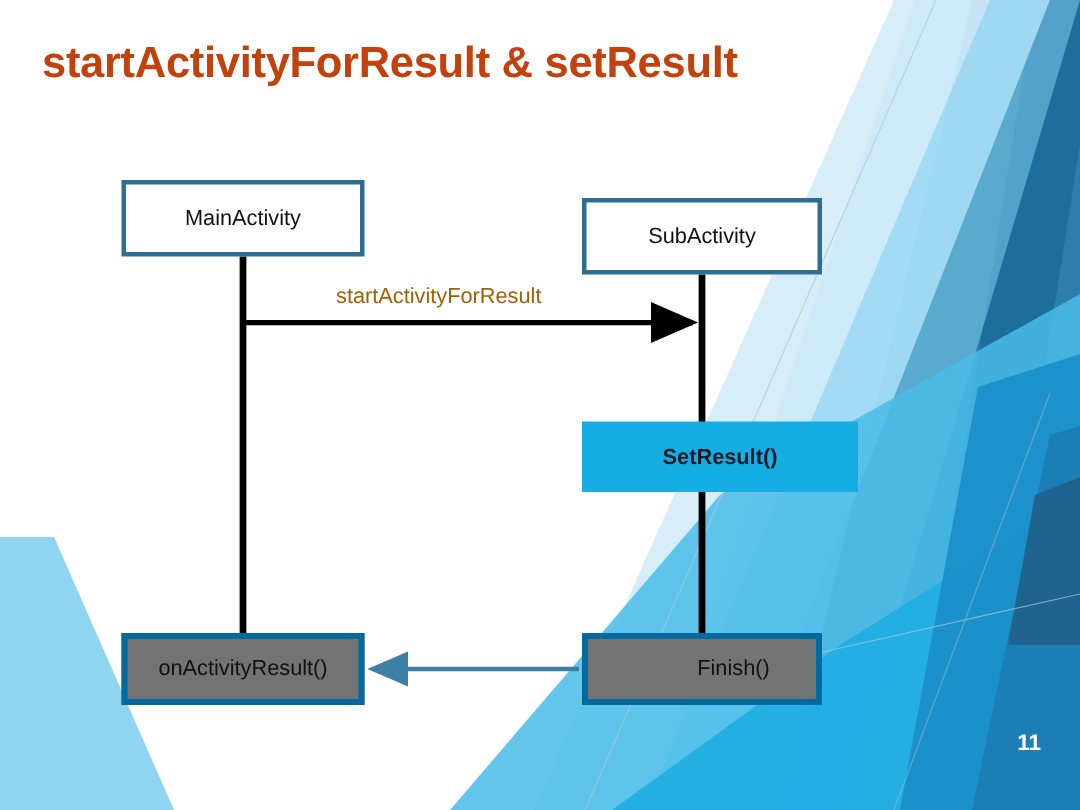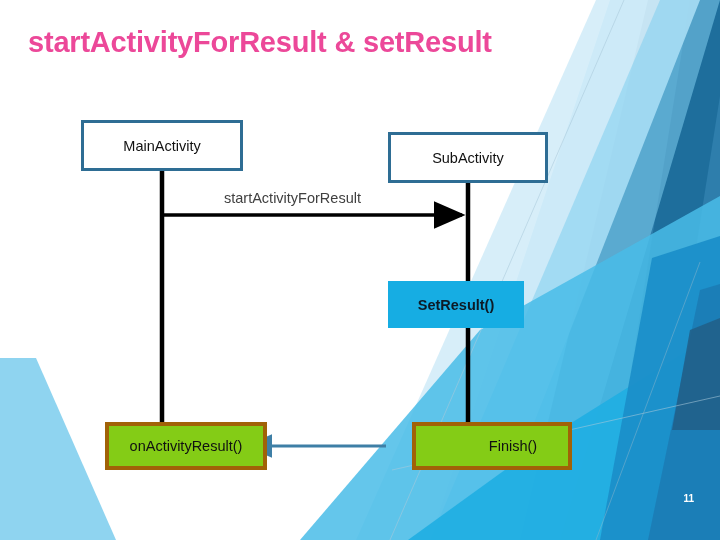--- a/index.html
+++ b/index.html
@@ -26,21 +26,21 @@
   }
   
   #title {
     position: absolute;
     left: 28px;
     top: 26px;
     width: 640px;
     font-size: 29px;
     font-weight: bold;
     letter-spacing: -0.2px;
-    color: #ec4899;
+    color: #c2410c;
     line-height: 1.15;
     white-space: nowrap;
   }
   
   #diagram {
     position: absolute;
     left: 0; top: 0;
     width: 720px; height: 540px;
   }
   .node {
@@ -52,43 +52,42 @@
     font-size: 14.5px;
     color: #111111;
     text-align: left;
     z-index: 5;
   }
   .node.outline-dark {
     background: #ffffff;
     border: 3px solid #2E6D94;
   }
   .node.outline-cyan {
-    background: #84cc16;
-    border: 4px solid #a16207;
-    margin-left: 24px;
+    background: #737373;
+    border: 4px solid #0369a1;
   }
   .node.filled-cyan {
     background: #16ADE3;
     border: none;
     font-weight: bold;
   }
   .node.filled-cyan .node-label { color: #0d1b26; }
 
   .edge-label {
     position: absolute;
     font-size: 14.5px;
-    color: #404040;
+    color: #a16207;
     z-index: 6;
     white-space: nowrap;
   }
   #pagenum {
     position: absolute;
     right: 26px;
     bottom: 36px;
-    font-size: 10px;
+    font-size: 15px;
     font-weight: bold;
     color: #ffffff;
     z-index: 8;
   }
 </style>
 </head>
 <body>
 
 <div id="slide">
 
@@ -136,21 +135,21 @@
   </svg>
 
   <div class="node outline-dark" style="left:81px; top:120px; width:162px; height:51px;">
     <span class="node-label">MainActivity</span>
   </div>
 
   <div class="node outline-dark" style="left:388px; top:120px; width:160px; height:51px;margin-top:12px;">
     <span class="node-label">SubActivity</span>
   </div>
 
-  <div class="node filled-cyan" style="left:388px; top:281px; width:136px; height:47px;">
+  <div class="node filled-cyan" style="left:388px; top:281px; width:184px; height:47px;">
     <span class="node-label">SetResult()</span>
   </div>
 
   <div class="node outline-cyan" style="left:81px; top:422px; width:162px; height:48px;">
     <span class="node-label">onActivityResult()</span>
   </div>
 
   <div class="node outline-cyan" style="left:388px; top:422px; width:160px; height:48px;padding-left:42px;">
     <span class="node-label">Finish()</span>
   </div>

